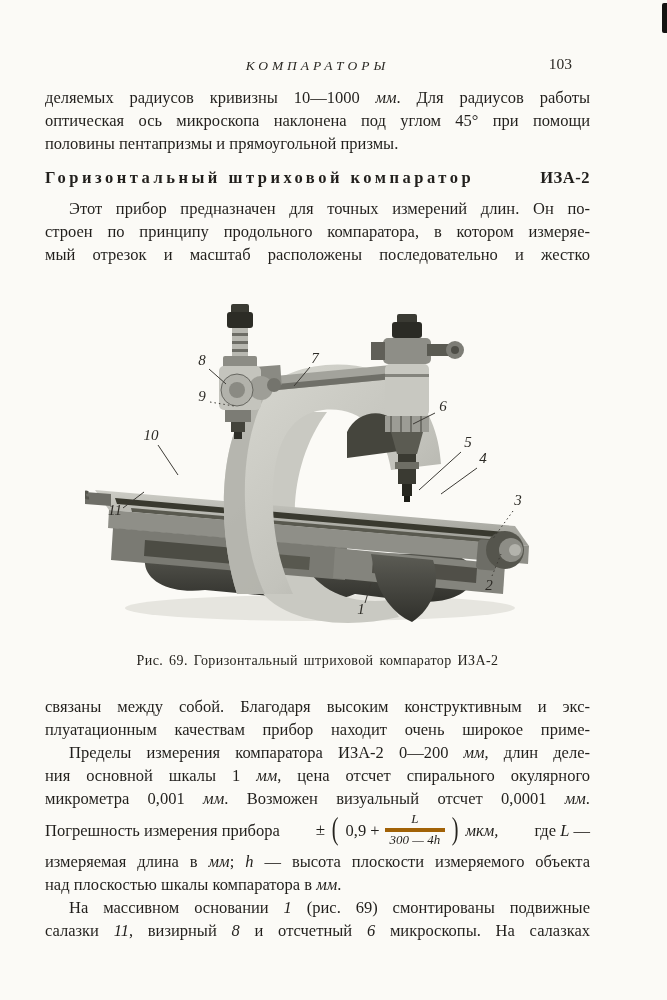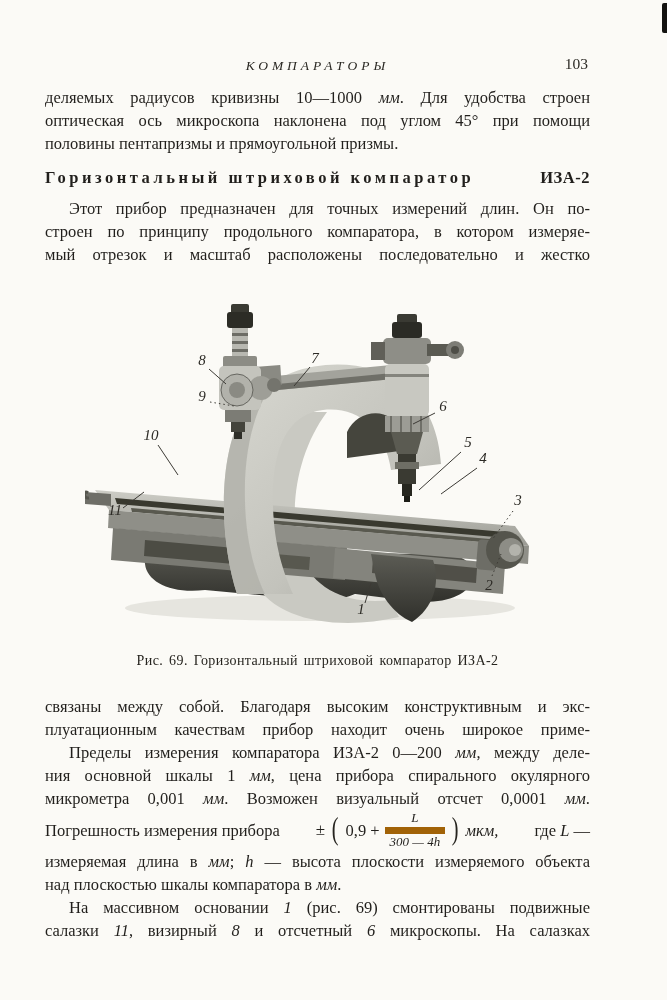--- a/index.html
+++ b/index.html
@@ -13,21 +13,21 @@
   }
   .page{position:absolute;inset:0;}
   .artifact{position:absolute;right:0;top:3px;width:5px;height:30px;background:#141311;border-radius:2px 0 0 2px;}
   .column{position:absolute;left:45px;top:55px;width:545px;}
   
   .running-head{position:relative;height:24px;margin-bottom:7px;}
   .running-title{
     position:absolute;left:50%;transform:translateX(-50%);
     font-style:italic;font-size:13.5px;letter-spacing:4px;color:#2a2823;top:3px;white-space:nowrap;
   }
-  .page-number{position:absolute;right:2px;top:0;font-size:15.5px;color:#2a2823;}
+  .page-number{position:absolute;right:18px;top:0;font-size:15.5px;color:#2a2823;}
   
   .para{font-size:16.5px;line-height:23px;}
   .line{text-align:justify;text-align-last:justify;text-justify:inter-word;white-space:nowrap;}
   .line.last{text-align-last:left;}
   .para.ind .line:first-child{text-indent:24px;}
   .it{font-style:italic;}
   
   .section-heading{
     display:flex;justify-content:space-between;align-items:baseline;
     font-weight:bold;font-size:16.5px;margin:13px 0 9px 0;white-space:nowrap;
@@ -45,41 +45,41 @@
   
   .formula-line{
     display:flex;align-items:center;justify-content:space-between;
     height:40px;white-space:nowrap;
   }
   .f-group{display:inline-flex;align-items:center;gap:5px;}
   .pm{font-size:17px;position:relative;top:-1px;}
   .paren{font-size:31px;font-weight:400;transform:scaleX(0.65);display:inline-block;line-height:1;color:#26241f;position:relative;top:-2px;}
   .frac{display:inline-flex;flex-direction:column;align-items:center;font-size:13px;line-height:1.3;}
   .frac .num{padding:0 4px;}
-  .frac .den{border-top:7px solid #a16207;padding:0 5px;}
+  .frac .den{border-top:4px solid #a16207;padding:0 5px;}
   .f-tail span{margin-left:0;}
   
   .callout-label{font-family:"Liberation Serif",serif;font-style:italic;font-size:15px;fill:#2c2a25;}
   .leader{stroke:#3c3a35;stroke-width:1;fill:none;}
 </style>
 </head>
 <body>
 
 <div class="page">
   <div class="artifact"></div>
 
   <div class="column">
 
     <div class="running-head">
       <span class="running-title">КОМПАРАТОРЫ</span>
       <span class="page-number">103</span>
     </div>
 
     <div class="para">
-        <div class="line"><span>деляемых радиусов кривизны 10—1000 </span><span class="it">мм</span><span>. Для удобства строен</span></div>
+        <div class="line"><span>деляемых радиусов кривизны 10—1000 </span><span class="it">мм</span><span>. Для радиусов работы</span></div>
         <div class="line"><span>оптическая ось микроскопа наклонена под углом 45° при помощи</span></div>
         <div class="line last"><span>половины пентапризмы и прямоугольной призмы.</span></div>
       </div>
 
     <div class="section-heading">
       <span class="heading-main">Горизонтальный штриховой компаратор</span>
       <span class="heading-tail">ИЗА-2</span>
     </div>
 
     <div class="para ind">
@@ -213,22 +213,22 @@
     </div>
 
     <div class="figure-caption">Рис. 69. Горизонтальный штриховой компаратор ИЗА-2</div>
 
     <div class="para after-figure">
         <div class="line"><span>связаны между собой. Благодаря высоким конструктивным и экс-</span></div>
         <div class="line"><span>плуатационным качествам прибор находит очень широкое приме-</span></div>
       </div>
 
     <div class="para ind">
-        <div class="line"><span>Пределы измерения компаратора ИЗА-2 0—200 </span><span class="it">мм</span><span>, между деле-</span></div>
-        <div class="line"><span>ния основной шкалы 1 </span><span class="it">мм</span><span>, цена прибора спирального окулярного</span></div>
+        <div class="line"><span>Пределы измерения компаратора ИЗА-2 0—200 </span><span class="it">мм</span><span>, длин деле-</span></div>
+        <div class="line"><span>ния основной шкалы 1 </span><span class="it">мм</span><span>, цена отсчет спирального окулярного</span></div>
         <div class="line"><span>микрометра 0,001 </span><span class="it">мм</span><span>. Возможен визуальный отсчет 0,0001 </span><span class="it">мм</span><span>.</span></div>
       </div>
 
     <div class="para">
       <div class="formula-line">
         <span>Погрешность измерения прибора</span>
         <span class="f-group">
           <span class="pm">±</span>
           <span class="paren">(</span>
           <span>0,9 +</span>

